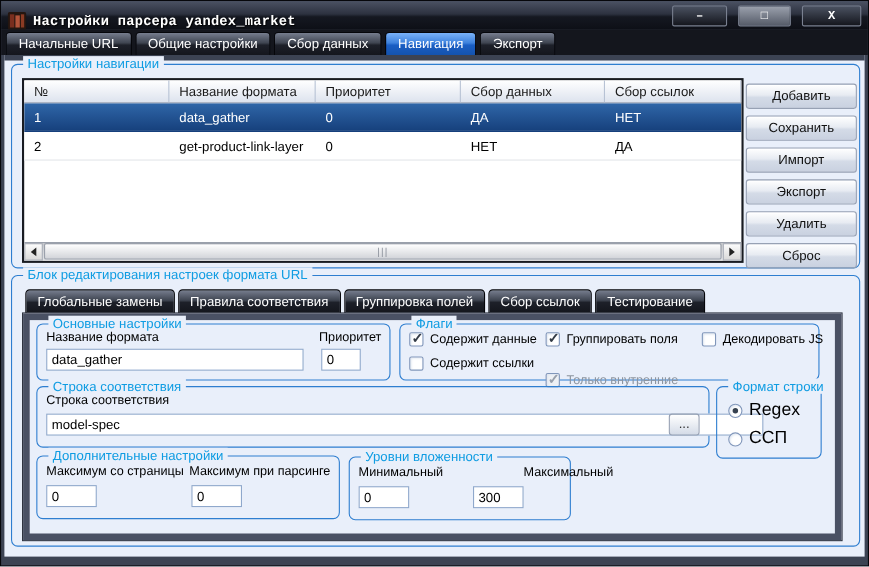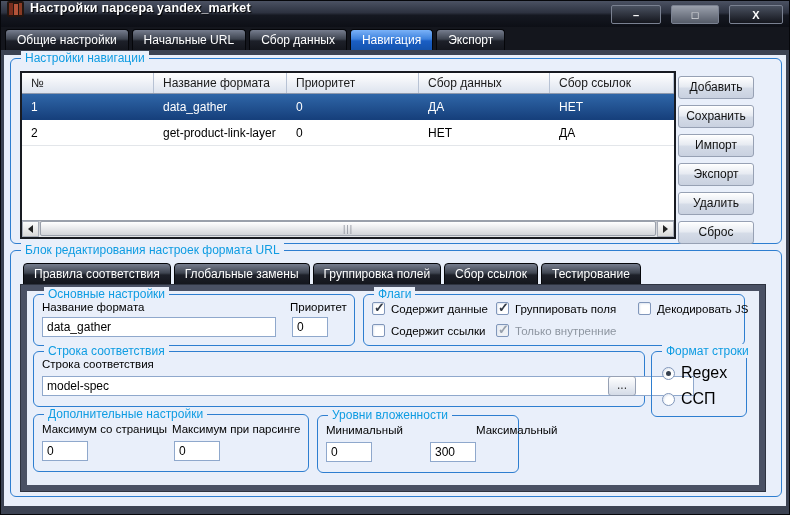--- a/index.html
+++ b/index.html
@@ -5,21 +5,21 @@
   * { margin:0; padding:0; box-sizing:border-box; }
   html,body { width:790px; height:515px; font-family:"Liberation Sans", sans-serif; }
   .win {
     position:relative; width:790px; height:515px;
     background:#3c4353; border:1px solid #06070b; overflow:hidden;
   }
   
   .titlebar {
     position:absolute; left:0; top:0; width:100%; height:26px;
     background:linear-gradient(#4b5263 0%, #2d3240 45%, #151821 55%, #0d0f16 100%);
-    display:flex; align-items:flex-start;
+    display:flex; align-items:flex-end;font-family:Liberation Mono, monospace;
   }
   .title-icon { width:17px; height:16px; margin-left:6px; flex:0 0 auto; }
   .title-text {
     margin-left:6px; color:#fff; font-weight:bold; font-size:12.5px;
     text-shadow:1px 1px 1px #000; letter-spacing:.2px; white-space:nowrap;
   }
   .winbtns { position:absolute; right:6px; top:4px; display:flex; gap:10px; }
   .winbtn {
     width:50px; height:19px; border:1px solid #7a8191; border-radius:2px;
     background:linear-gradient(#4a5160,#14161d);
@@ -79,21 +79,21 @@
   .tri-r { width:0; height:0; border-top:4px solid transparent; border-bottom:4px solid transparent; border-left:5px solid #222; }
   .sb-track { flex:1; position:relative; background:linear-gradient(#c4c6ca,#e2e4e7); }
   .sb-thumb {
     position:absolute; left:1px; right:1px; top:0; bottom:1px;
     background:linear-gradient(#ffffff,#d2d4d9); border:1px solid #9aa0ab; border-radius:2px;
     display:flex; align-items:center; justify-content:center;
     color:#8a8f99; font-size:9px; letter-spacing:1px;
   }
   
   .btn {
-    position:absolute; left:667px; width:76px; height:23px;
+    position:absolute; left:667px; width:101px; height:23px;
     background:linear-gradient(#ffffff 0%, #e7ebf2 45%, #d4dbe7 55%, #c9d1e0 100%);
     border:1px solid #97a1b4; border-radius:3px;
     font-size:12px; color:#111; text-align:center; line-height:21px;
     box-shadow:inset 0 1px 0 #fff; cursor:default; white-space:nowrap;
   }
   
   .tabstrip2 { position:absolute; left:12px; top:12px; display:flex; align-items:flex-end; gap:3px; }
   .tab2 {
     height:22px; line-height:21px; padding:0 10px; color:#fff; font-size:12px;
     border:1px solid #05060a; border-radius:4px 4px 0 0;
@@ -158,22 +158,22 @@
     </svg>
     <span class="title-text">Настройки парсера yandex_market</span>
     <div class="winbtns">
       <div class="winbtn">–</div>
       <div class="winbtn max">□</div>
       <div class="winbtn close">X</div>
     </div>
   </div>
 
   <div class="tabstrip">
+    <div class="tab">Начальные URL</div>
     <div class="tab">Общие настройки</div>
-    <div class="tab">Начальные URL</div>
     <div class="tab">Сбор данных</div>
     <div class="tab active">Навигация</div>
     <div class="tab">Экспорт</div>
   </div>
 
   <div class="content">
 
     <div class="groupbox" style="left:6px; top:3px; width:772px; height:186px;">
       <span class="gb-label">Настройки навигации</span>
 
@@ -217,22 +217,22 @@
       <div class="btn" style="top:75px;">Импорт</div>
       <div class="btn" style="top:104px;">Экспорт</div>
       <div class="btn" style="top:133px;">Удалить</div>
       <div class="btn" style="top:162px;">Сброс</div>
     </div>
 
     <div class="groupbox" style="left:6px; top:195px; width:772px; height:247px;">
       <span class="gb-label">Блок редактирования настроек формата URL</span>
 
       <div class="tabstrip2">
+        <div class="tab2">Глобальные замены</div>
         <div class="tab2">Правила соответствия</div>
-        <div class="tab2">Глобальные замены</div>
         <div class="tab2">Группировка полей</div>
         <div class="tab2">Сбор ссылок</div>
         <div class="tab2">Тестирование</div>
       </div>
 
       <div class="tabpage">
 
         <div class="groupbox" style="left:6px; top:3px; width:322px; height:52px;">
           <span class="gb-label">Основные настройки</span>
           <span class="flabel" style="left:8px; top:6px;">Название формата</span>
@@ -252,21 +252,21 @@
             <span class="cb-label">Группировать поля</span>
           </div>
           <div class="cb" style="left:274px; top:7px;">
             <span class="cb-box"></span>
             <span class="cb-label">Декодировать JS</span>
           </div>
           <div class="cb" style="left:8px; top:29px;">
             <span class="cb-box"></span>
             <span class="cb-label">Содержит ссылки</span>
           </div>
-          <div class="cb disabled" style="left:132px; top:29px;">
+          <div class="cb disabled" style="left:132px; top:44px;">
             <span class="cb-box checked"></span>
             <span class="cb-label">Только внутренние</span>
           </div>
         </div>
 
         <div class="groupbox" style="left:6px; top:60px; width:612px; height:56px;">
           <span class="gb-label">Строка соответствия</span>
           <span class="flabel" style="left:8px; top:6px;">Строка соответствия</span>
           <input class="tinput" style="left: 8px; top: 24px; width: 652px;" value="model-spec">
           <div class="dots-btn" style="left:574px; top:24px;">...</div>

